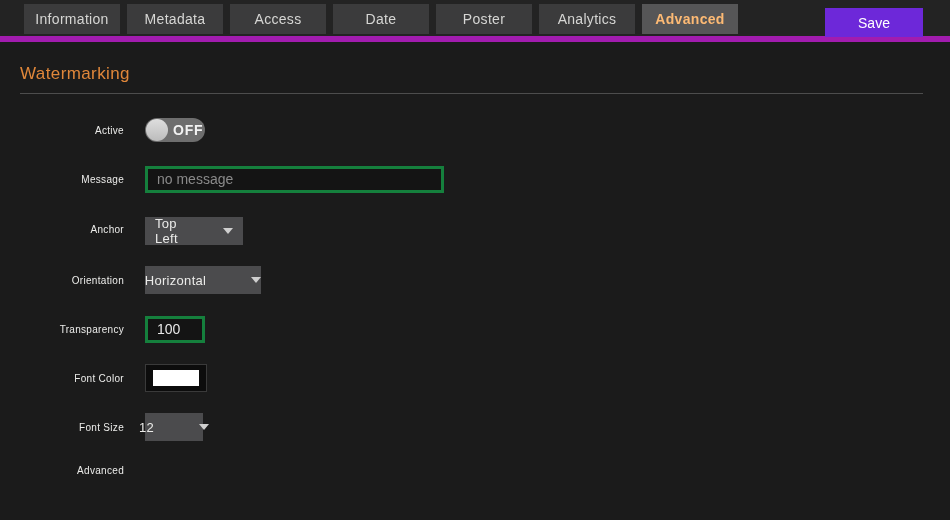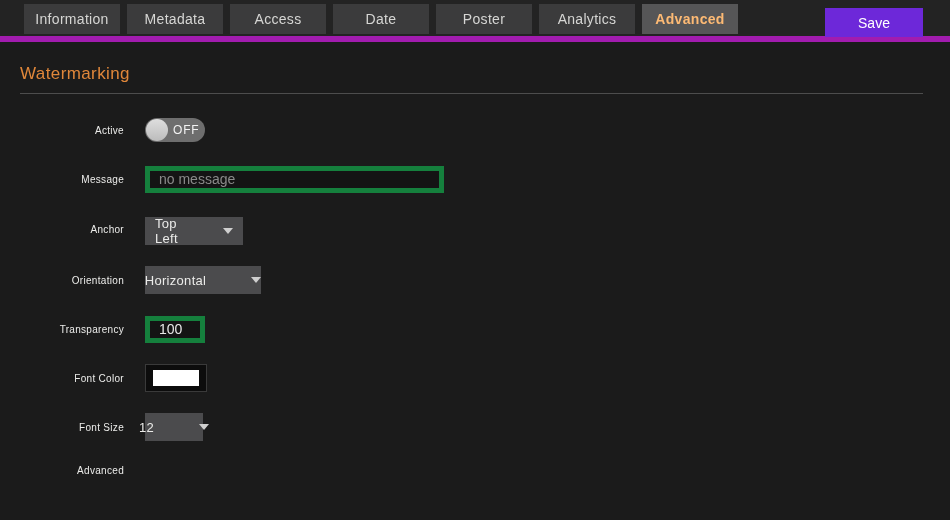--- a/index.html
+++ b/index.html
@@ -102,30 +102,30 @@
   }
   .toggle-knob {
     width: 22px;
     height: 22px;
     border-radius: 50%;
     background: linear-gradient(#dedede, #bcbcbc);
     margin-left: 1px;
   }
   .toggle-state {
     color: #f2f2f2;
-    font-size: 12px;
-    font-weight: normal;
+    font-size: 14px;
+    font-weight: bold;
     letter-spacing: 0.8px;
     margin-left: 5px;
   }
 
   
   .text-input {
     background: #141414;
-    border: 5px solid #15803d;
+    border: 3px solid #15803d;
     color: #e8e8e8;
     font-size: 14px;
     font-family: "Liberation Sans", sans-serif;
     height: 27px;
     padding: 0 9px;
     outline: none;
   }
   .text-input::placeholder { color: #8a8a8a; }
   .message-input { width: 299px; }
   .transparency-input { width: 60px; }

